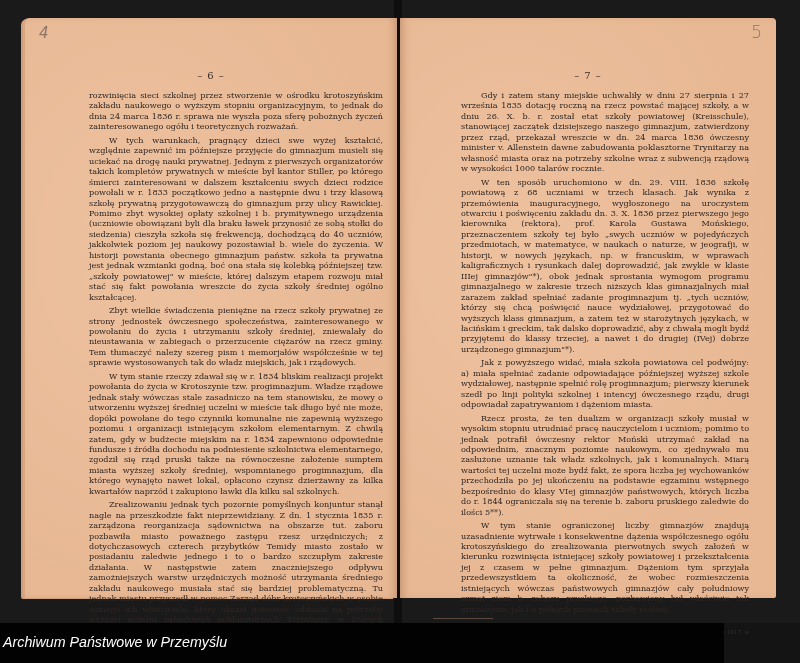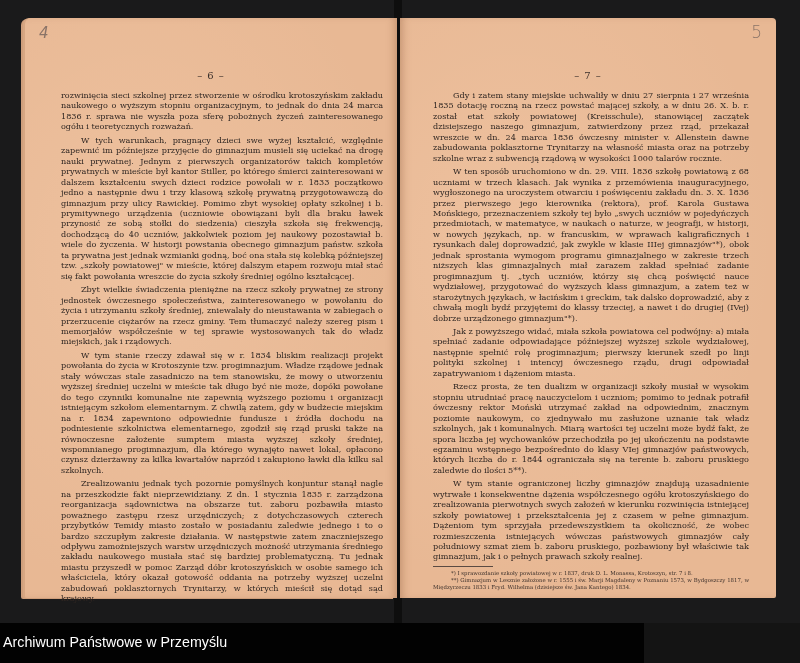--- a/index.html
+++ b/index.html
@@ -21,27 +21,27 @@
   .handnote-left { left: 14px; top: 6px; font-size: 15px; font-style: italic; }
   .handnote-right { right: 14px; top: 4px; font-size: 17px; }
 
   .page-number { position: absolute; top: 52px; width: 100%; text-align: center;
                  font-size: 10px; color: #3b2f2a; letter-spacing: 1px; }
 
   .text-body { position: absolute; top: 72px; font-size: 8.1px; line-height: 10.45px;
                color: #2f2622; text-align: justify; }
   .page-left .text-body { left: 36px; width: 322px; }
   .page-right .text-body { left: 33px; width: 316px; }
-  .para { text-indent: 20px; margin-bottom: 3px; }
+  .para { text-indent: 20px; margin-bottom: 3px; margin-left: 28px; }
   .para.cont { text-indent: 0; }
 
   .footnote-rule { width: 60px; height: 1px; background: #5a4a42; margin: 4px 0 3px 0; }
   .footnote { font-size: 5.4px; line-height: 7px; color: #3b2f2a; text-indent: 18px; text-align: justify; }
 
-  .banner { position: absolute; left: 0; top: 623px; width: 644px; height: 40px; background: #020202; }
+  .banner { position: absolute; left: 0; top: 623px; width: 724px; height: 40px; background: #020202; font-style: italic; }
   .banner-title { position: absolute; left: 3px; top: 10px; font-family: "Liberation Sans", sans-serif;
                   font-size: 15px; color: #ffffff; transform: scaleX(0.95); transform-origin: left; }
 </style>
 </head>
 <body>
 
 <div class="scan">
   <div class="spine-shadow"></div>
 
   <div class="page page-left">

